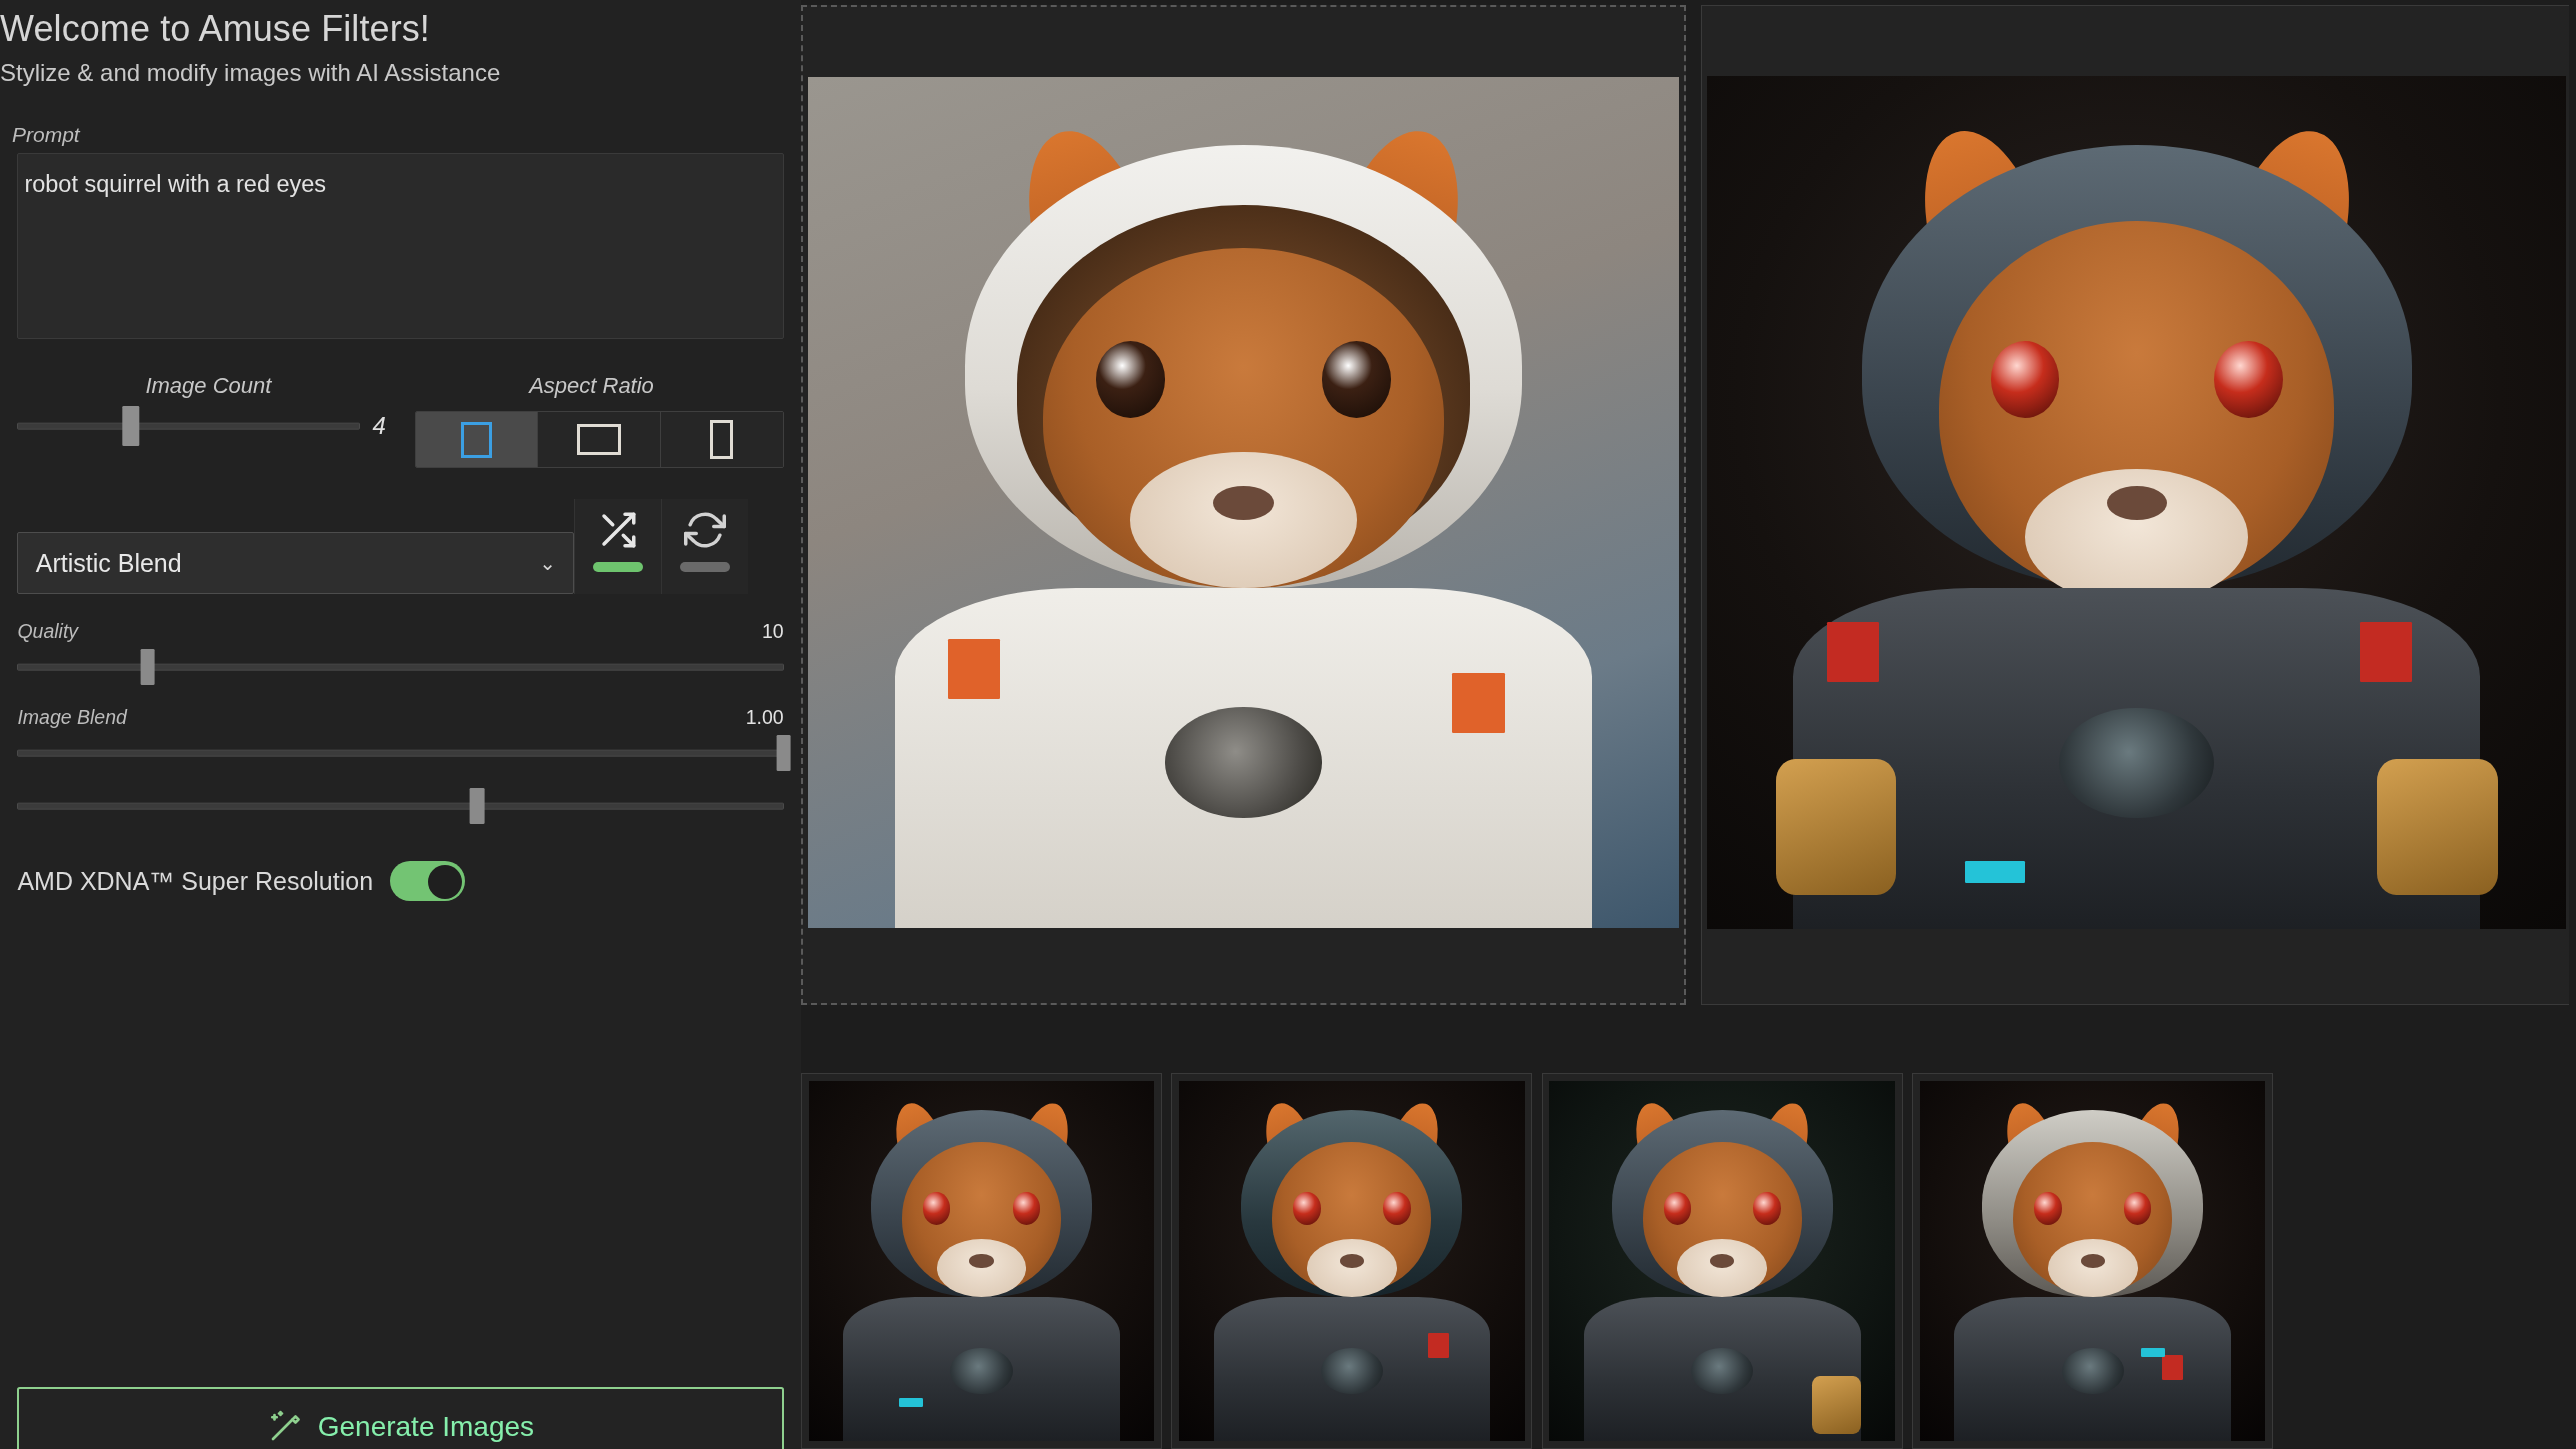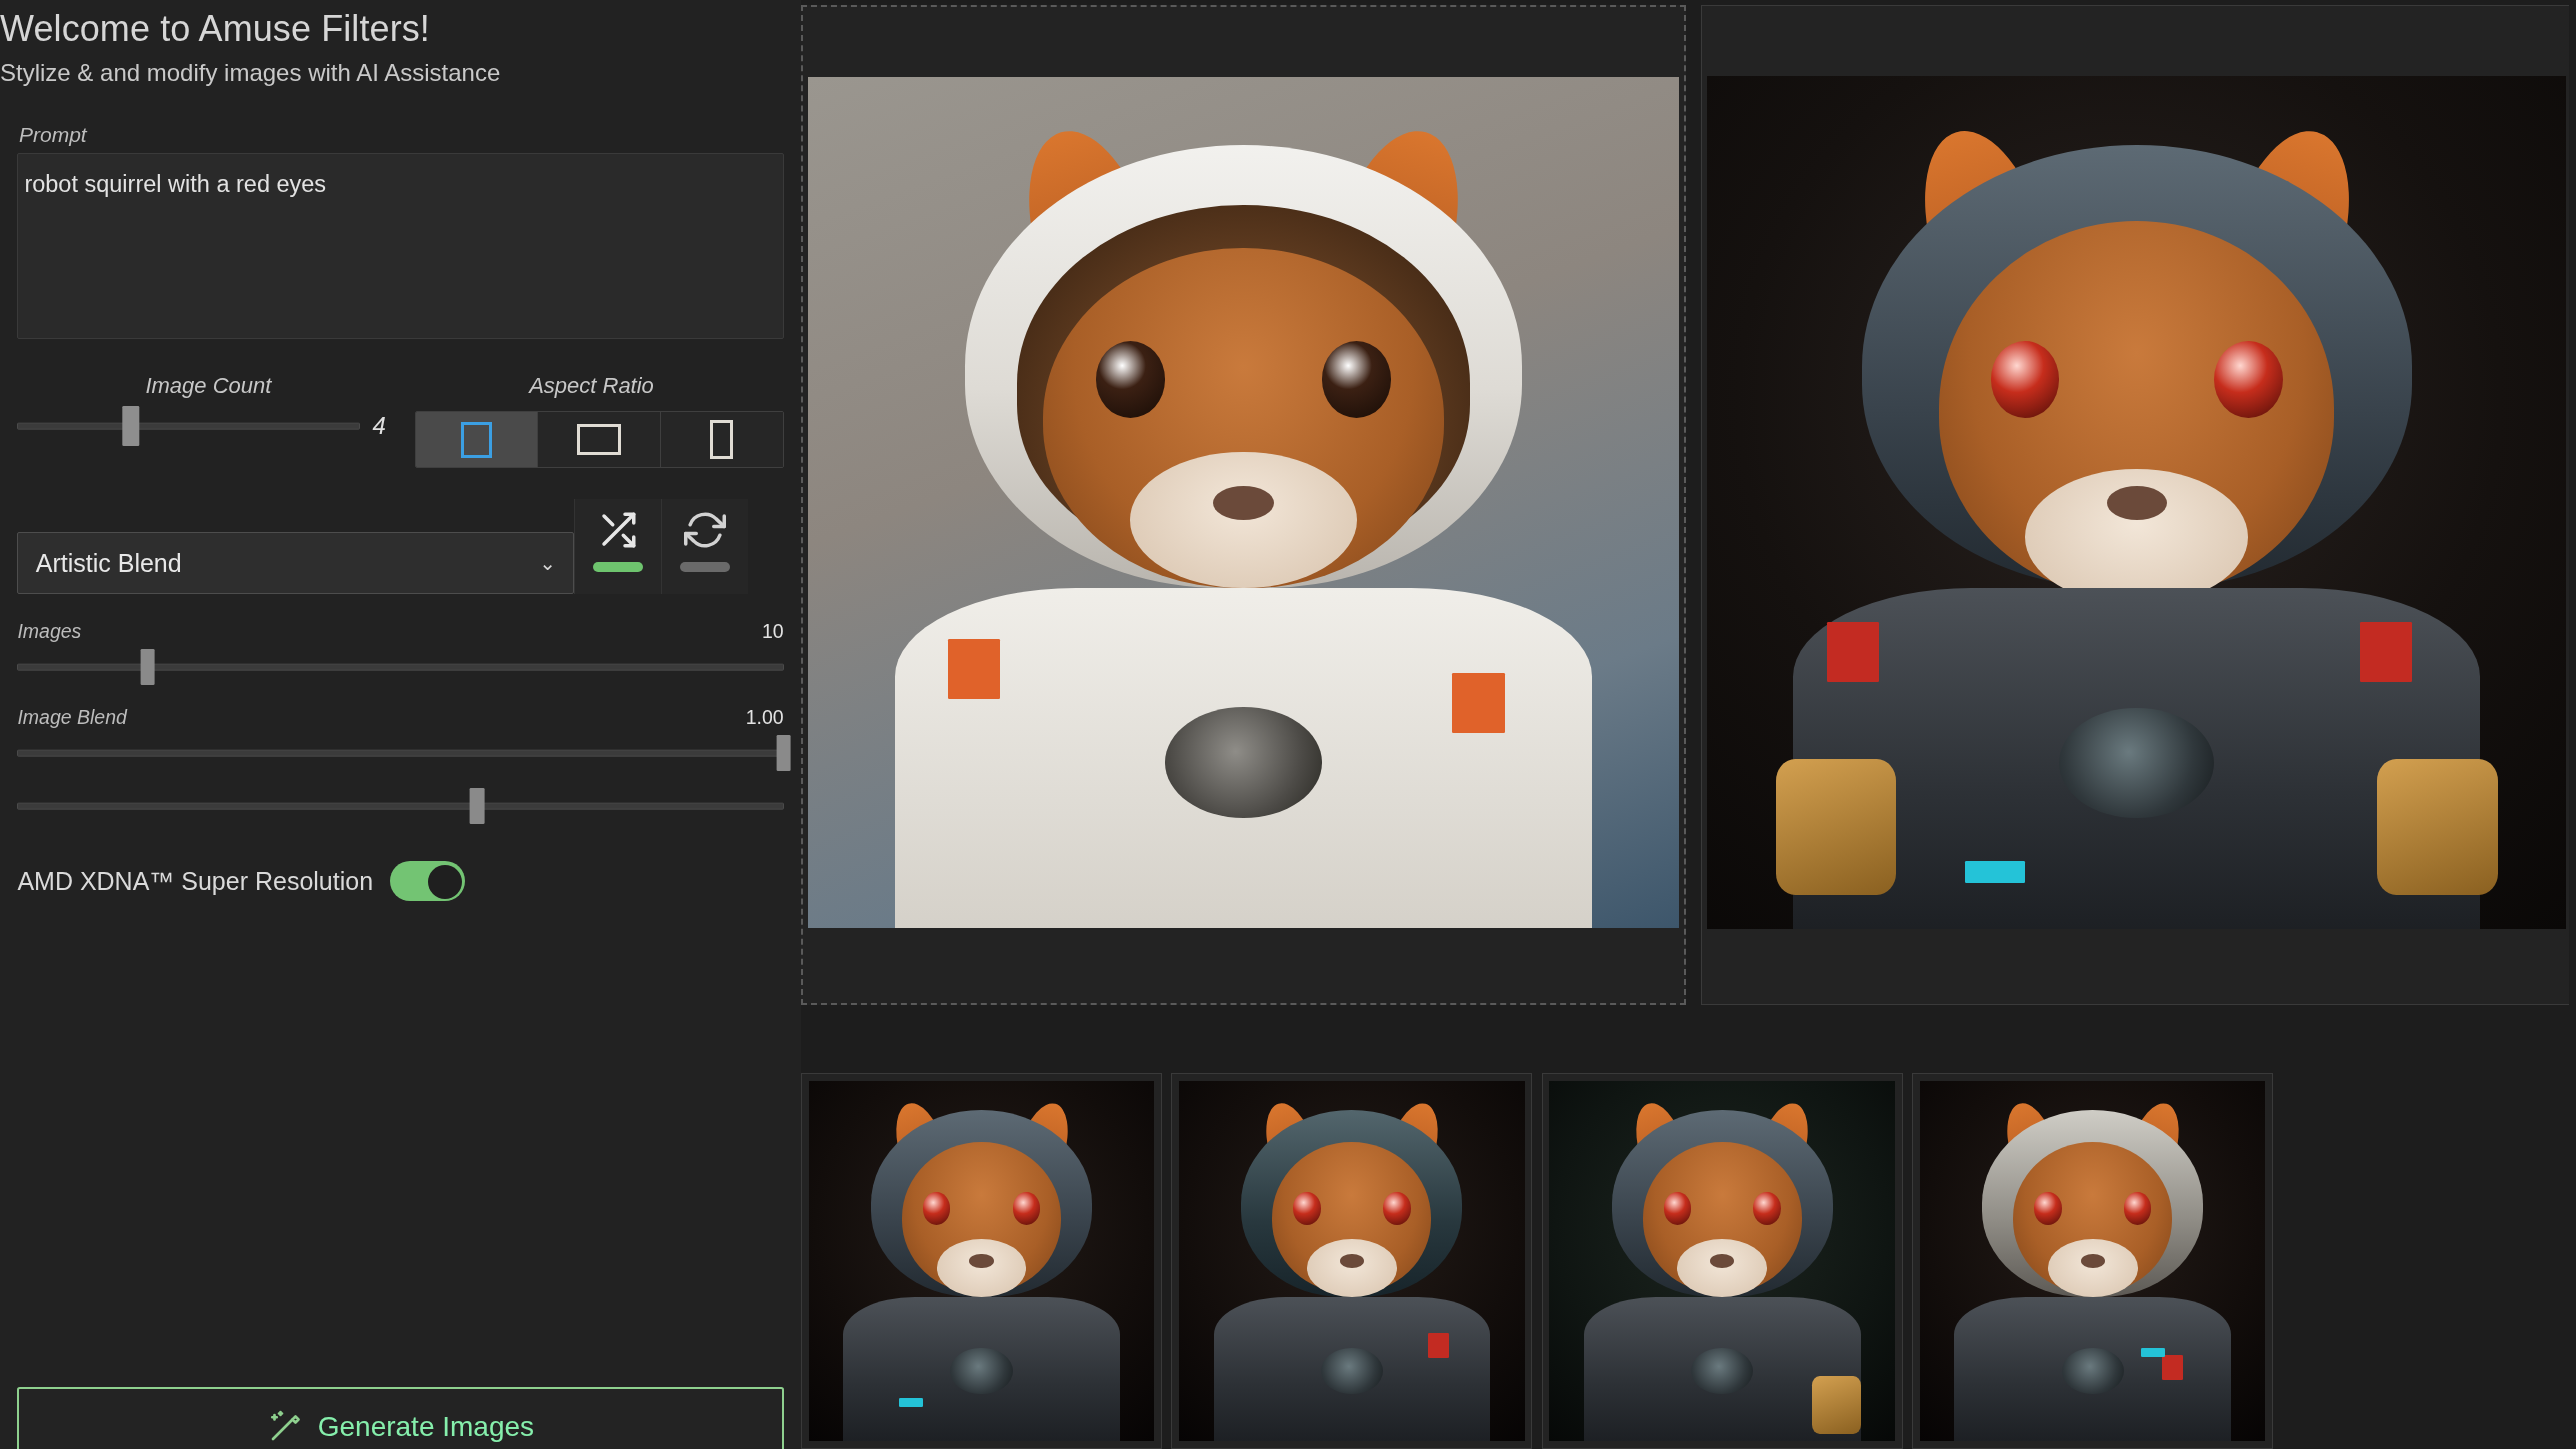--- a/index.html
+++ b/index.html
@@ -23,21 +23,21 @@
     font-size: 36px; font-weight: 400; color: #d6d6d6;
     letter-spacing: 0.1px; line-height: 1.15;
   }
   .app-subtitle {
     font-size: 24px; font-weight: 400; color: #c9c9c9;
     margin-top: 9.4px;
   }
 
   .field-label {
     font-style: italic; font-size: 21px; color: #bdbdbd;
-    margin-left: 19px; margin-bottom: 6.7px;
+    margin-left: 12px; margin-bottom: 6.7px;
   }
   .prompt-wrap { margin-top: 36px; }
   .prompt-box {
     margin: 0 17.4px 0 17.4px;
     height: 186px;
     background: #2a2a2a;
     border: 1.3px solid #3a3a3a;
     border-radius: 2px;
     padding: 16px 6px;
   }
@@ -314,21 +314,21 @@
             <polyline points="1 20 1 14 7 14"></polyline>
             <path d="M3.51 9a9 9 0 0114.85-3.36L23 10M1 14l4.64 4.36A9 9 0 0020.49 15"></path>
           </svg>
           <div class="led off"></div>
         </div>
       </div>
     </div>
 
     <div class="vslider">
       <div class="vslider-head">
-        <div class="vslider-label">Images</div>
+        <div class="vslider-label">Quality</div>
         <div class="vslider-val">10</div>
       </div>
       <div class="slider">
         <div class="track"></div>
         <div class="thumb" id="q-thumb" style="left: 17%;"></div>
       </div>
     </div>
 
     <div class="vslider">
       <div class="vslider-head">

